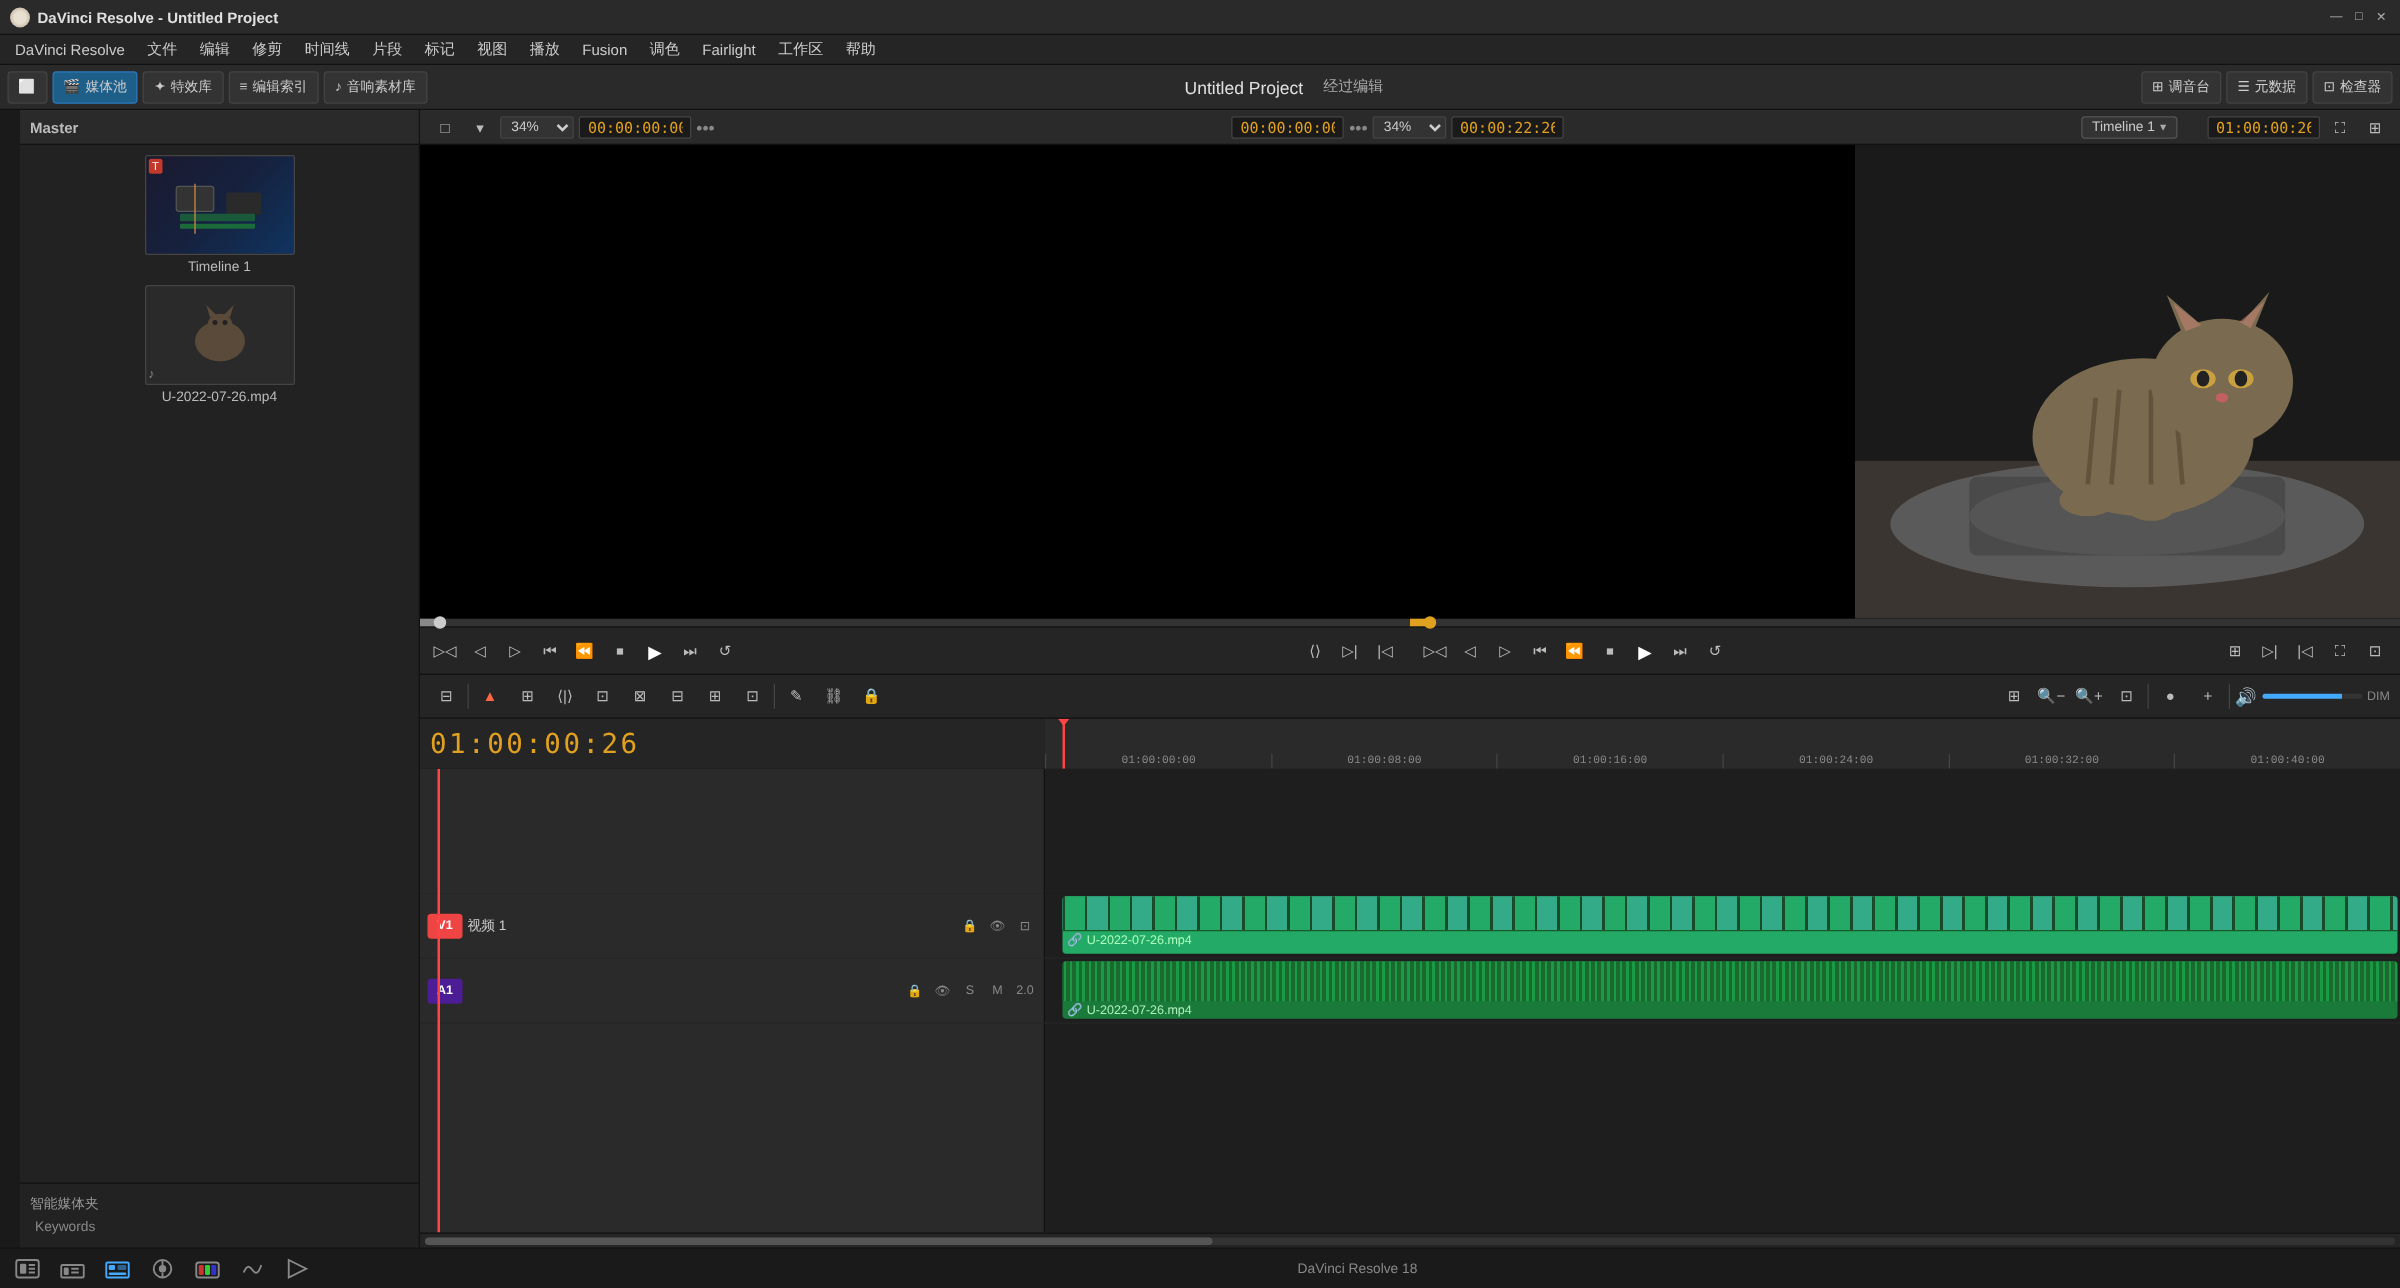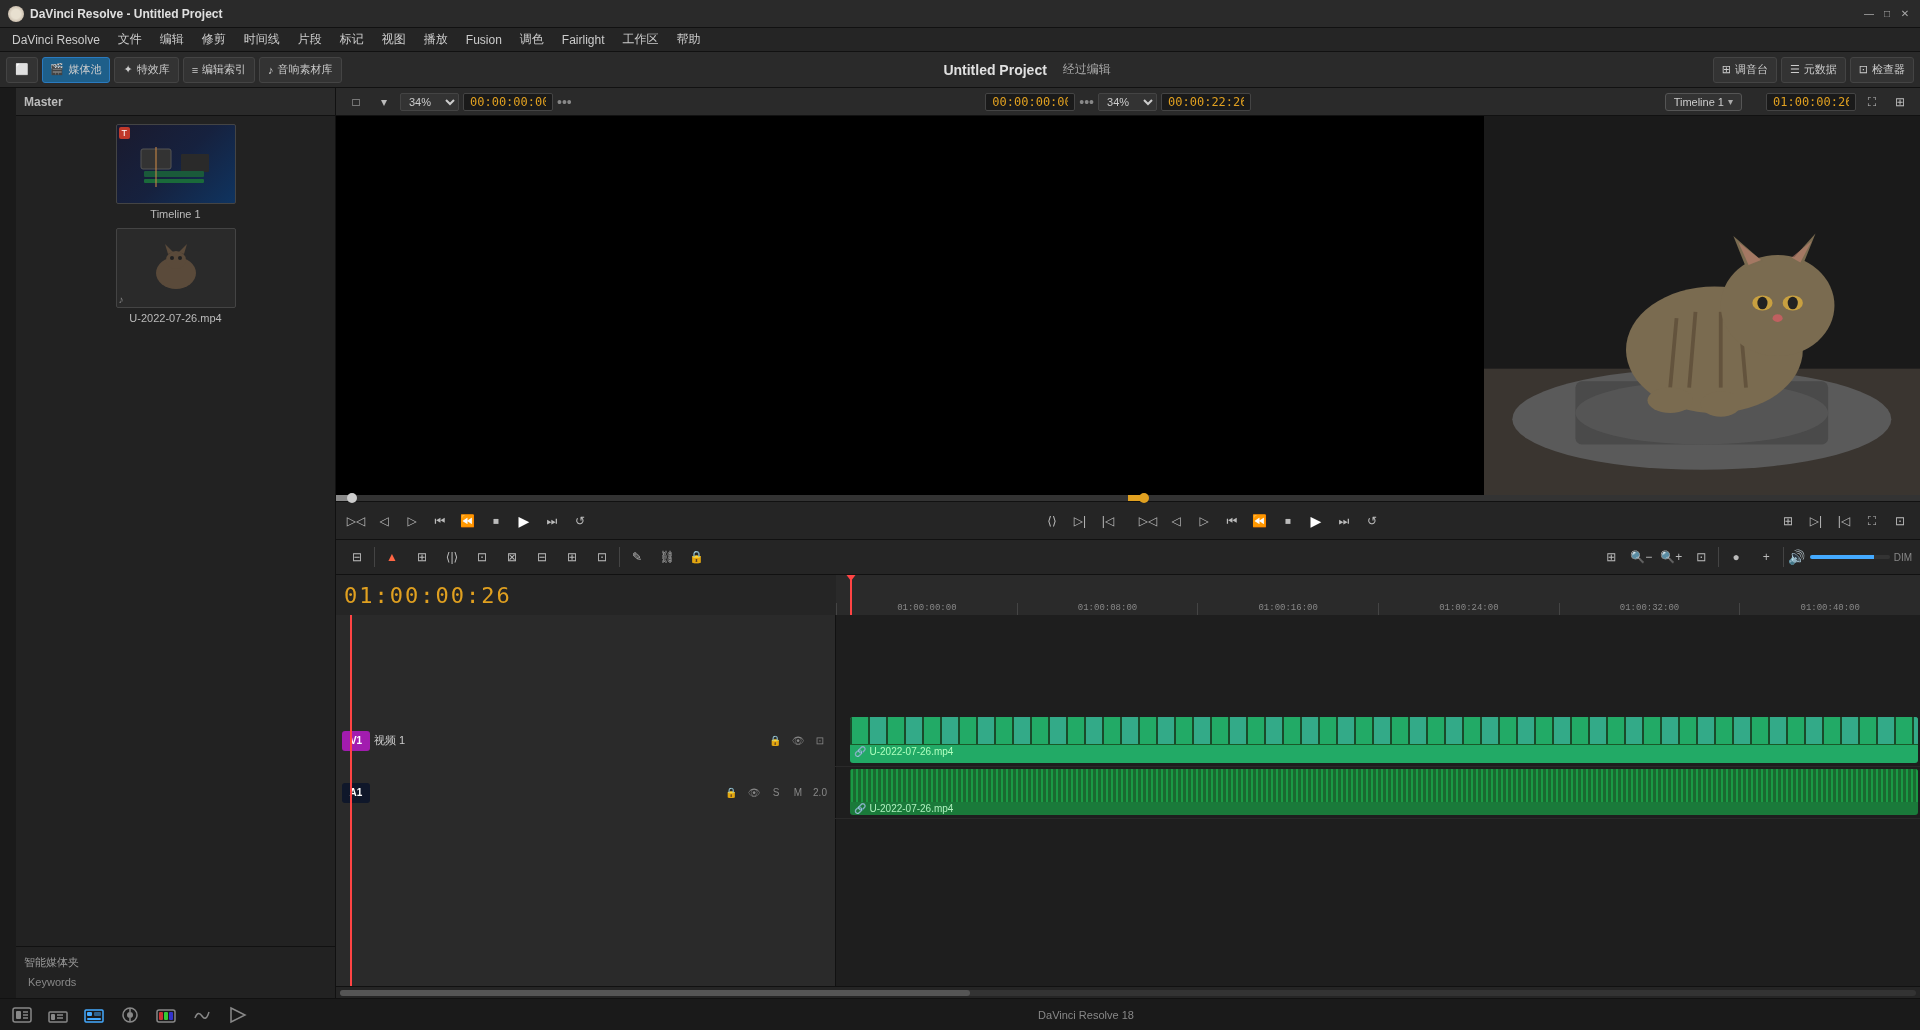--- a/index.html
+++ b/index.html
@@ -106,21 +106,21 @@
     .toolbar-center {
       flex: 1;
       display: flex;
       align-items: center;
       justify-content: center;
       gap: 16px;
     }
     .project-title {
       color: #e0e0e0;
       font-size: 14px;
-      font-weight: bold;
+      font-weight: normal;
     }
     .project-status {
       color: #aaa;
       font-size: 12px;
     }
 
     
     #main-layout {
       display: flex;
       width: 100%;
@@ -369,22 +369,22 @@
       width: 28px;
       height: 20px;
       border-radius: 3px;
       display: flex;
       align-items: center;
       justify-content: center;
       font-size: 10px;
       font-weight: bold;
       color: white;
     }
-    .track-type-badge.video { background: #a21caf;  }
-    .track-type-badge.audio { background: #0f172a; }
+    .track-type-badge.video { background: #ef4444;  }
+    .track-type-badge.audio { background: #4c1d95; }
     .track-name {
       font-size: 11px;
       color: #ccc;
     }
     .track-lock-btn, .track-view-btn {
       width: 18px;
       height: 18px;
       display: flex;
       align-items: center;
       justify-content: center;

